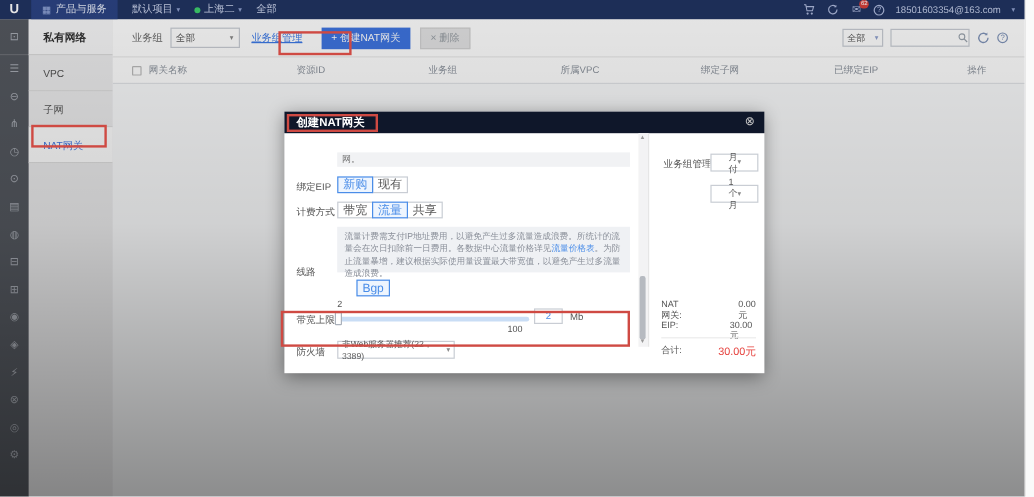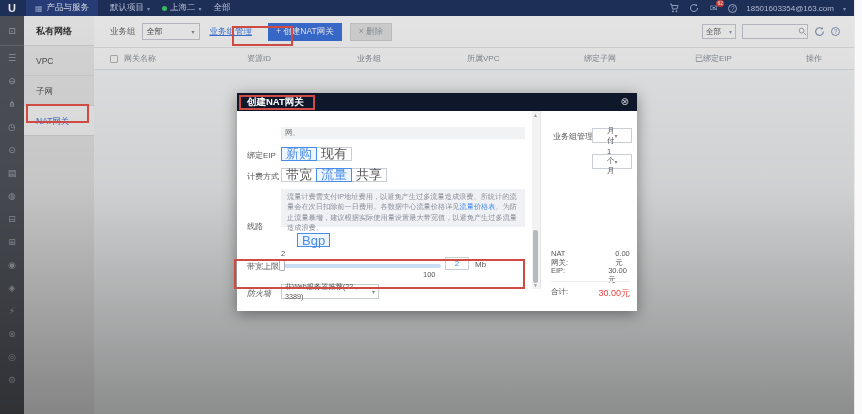--- a/index.html
+++ b/index.html
@@ -75,21 +75,21 @@
   .modal { position:absolute; left:237px; top:93px; width:400px; height:218px; z-index:10;
            background:#fff; box-shadow:0 3px 14px rgba(0,0,0,0.4); }
   .m-header { height:18px; background:#0f172a; color:#fff; display:flex; align-items:center; padding:0 8px 0 10px; }
   .m-title { font-size:9.5px; font-weight:bold; }
   .m-close { margin-left:auto; color:#c9c9c9; font-size:10px; cursor:pointer; line-height:1; }
   .m-body { position:relative; height:178px; }
   .m-label { position:absolute; left:10px; font-size:8px; color:#555; }
   .strip { position:absolute; left:44px; top:16px; width:244px; height:12px; background:#f1f2f4;
            font-size:7.5px; color:#777; padding:1px 4px; }
   .optgrp { position:absolute; display:flex; }
-  .opt { min-width:27px; height:14px; border:1px solid #c9cdd4; background:#fff; color:#555; font-size:13px;
+  .opt { min-width:27px; height:14px; border:1px solid #c9cdd4; background:#fff; color:#555; font-size:10px;
          display:flex; align-items:center; justify-content:center; margin-left:-1px; cursor:pointer; padding:0 4px; }
   .opt:first-child { margin-left:0; }
   .opt.sel { border-color:#4a8de8; color:#4a8de8; background:#eef5fe; z-index:1; }
   .note { position:absolute; left:44px; top:78px; width:244px; height:38px; background:#eff1f4;
           font-size:7.2px; color:#8a8f99; line-height:1.45; padding:3px 6px; }
   .note a { color:#4a8de8; text-decoration:none; cursor:pointer; }
   .slider-min { position:absolute; left:44px; top:138px; font-size:7.5px; color:#555; }
   .slider-track { position:absolute; left:44px; top:153px; width:160px; height:4px; background:#c9ddf5; border-radius:2px; cursor:pointer; }
   .slider-handle { position:absolute; left:42px; top:149px; width:6px; height:11px; background:#fff;
                    border:1px solid #aab1bb; border-radius:1px; cursor:grab; }
@@ -305,21 +305,21 @@
       </div>
 
       <span class="m-label" style="top:150px;text-align:center;">带宽上限</span>
       <span class="slider-min">2</span>
       <div class="slider-track"></div>
       <div class="slider-handle"></div>
       <span class="slider-max">100</span>
       <input class="bw-input" value="2" style="">
       <span class="bw-unit">Mb</span>
 
-      <span class="m-label" style="top:177px;font-style:italic;">防火墙</span>
+      <span class="m-label" style="top:177px;">防火墙</span>
       <div class="fw-select">
         <span>非Web服务器推荐(22，3389)</span>
         <span class="caret">▾</span>
       </div>
 
       <div class="m-scroll">
         <span class="up">▲</span>
         <div class="m-thumb"></div>
         <span class="down">▼</span>
       </div>

